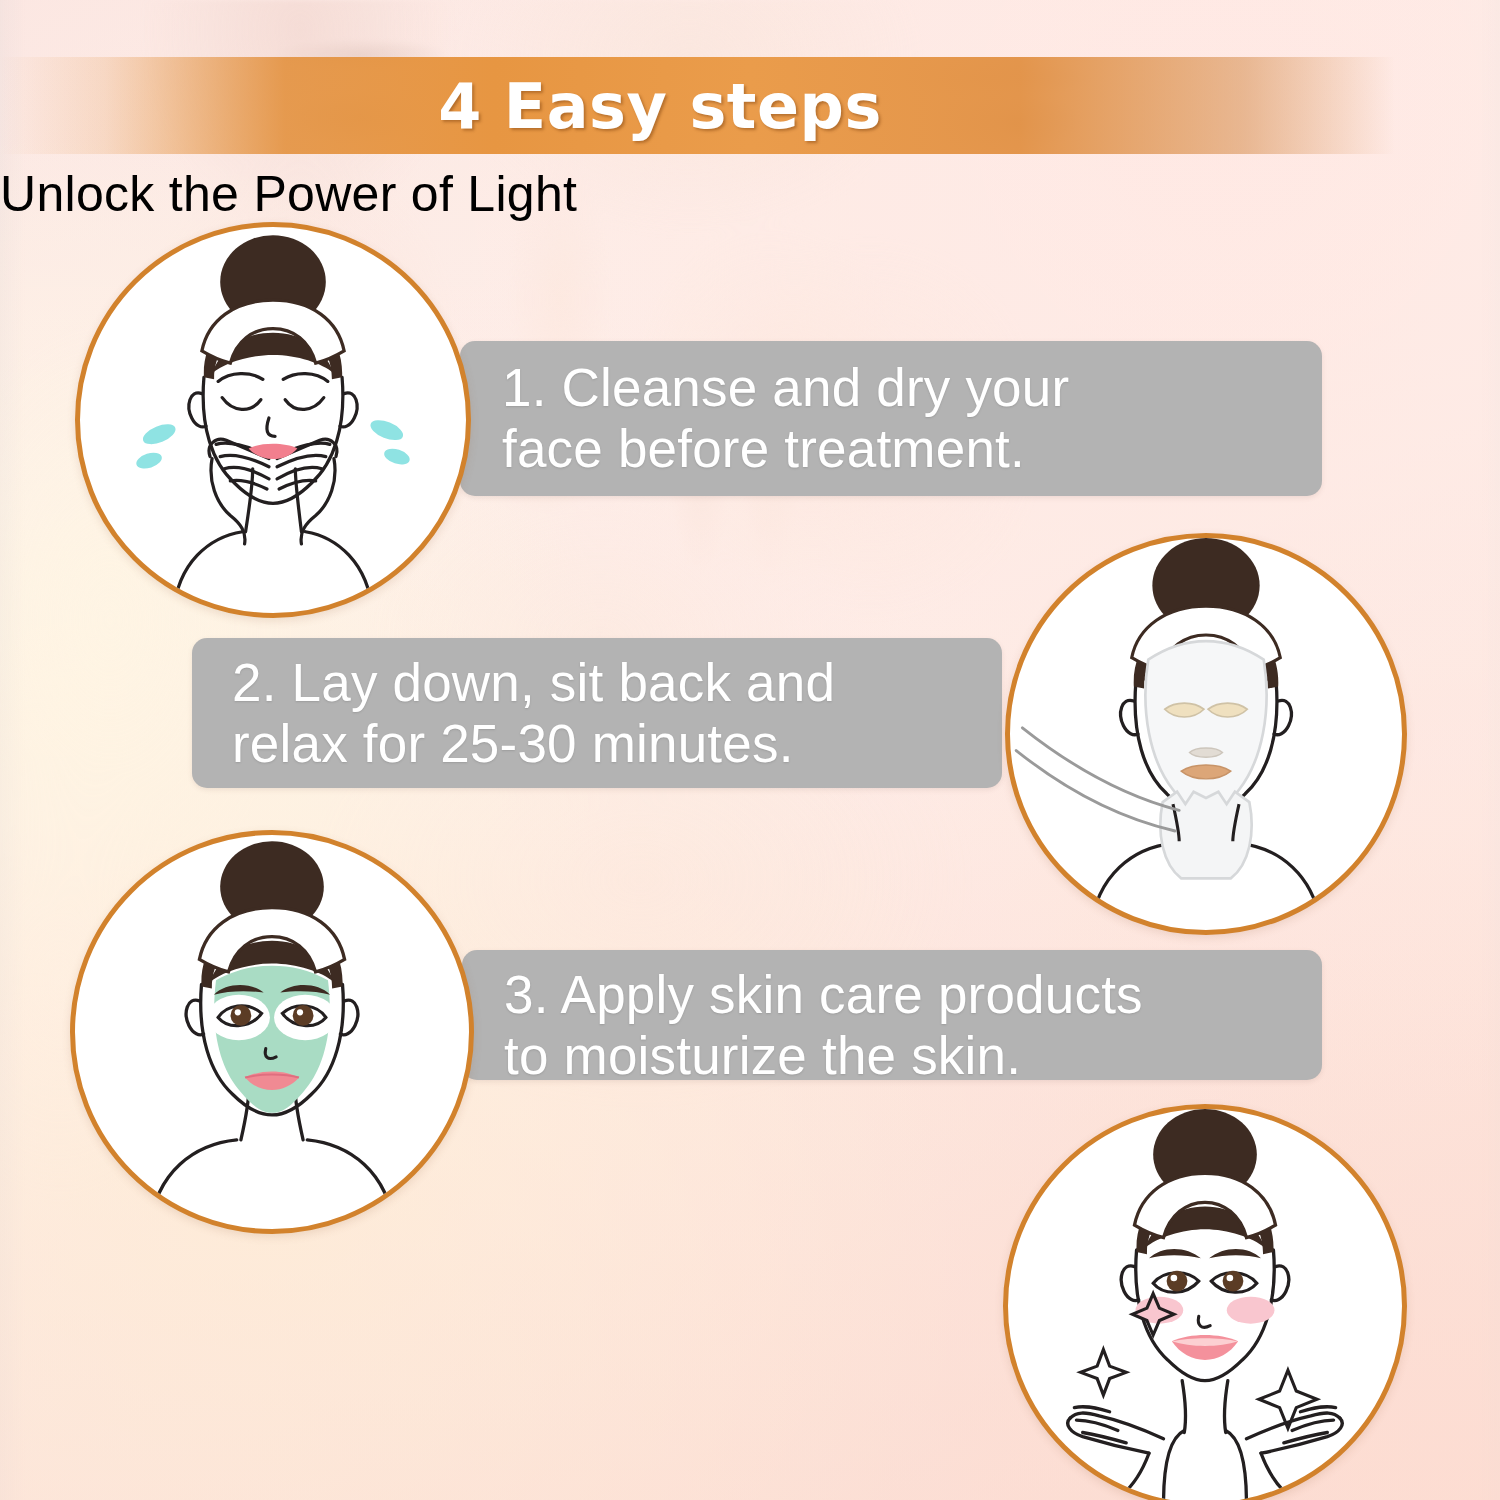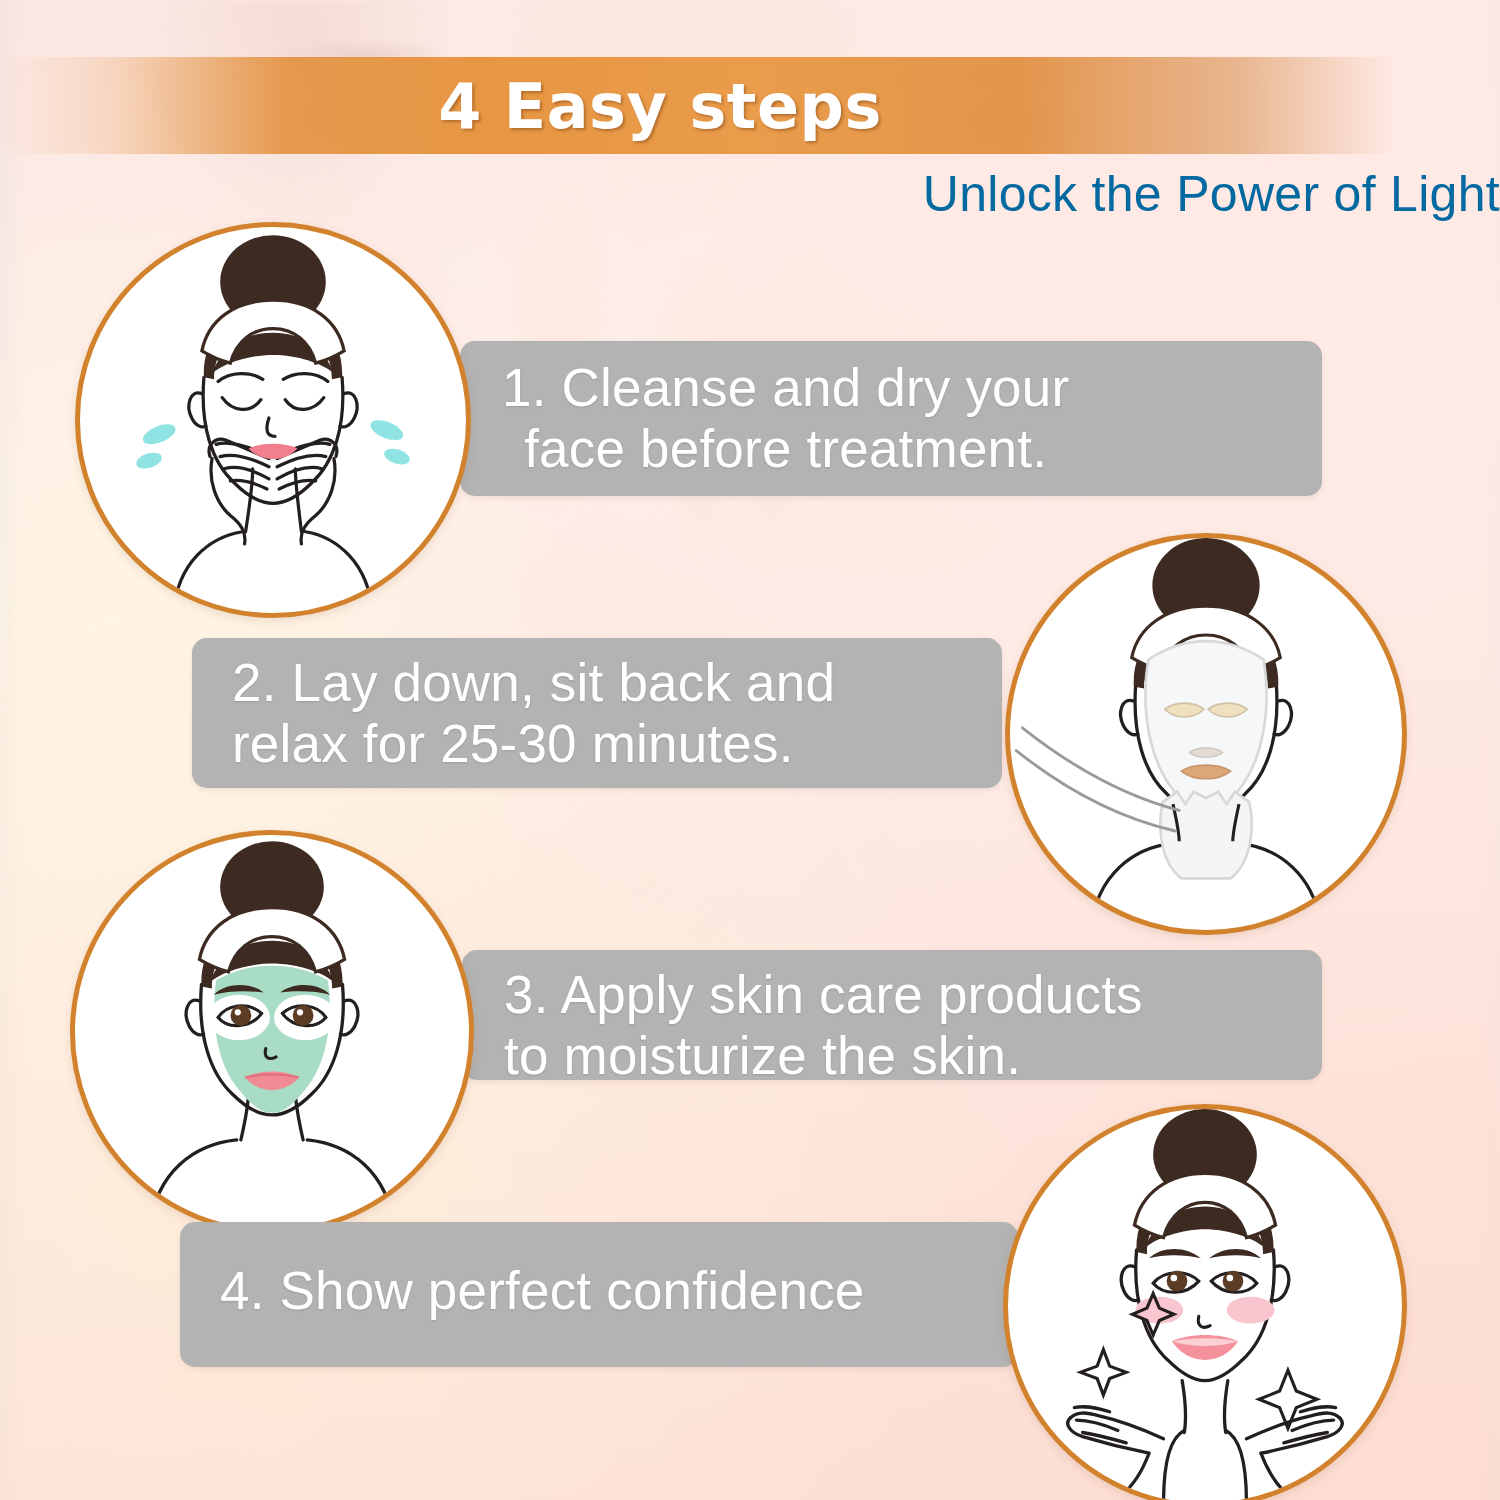--- a/index.html
+++ b/index.html
@@ -80,38 +80,38 @@
   }
   .banner-title{
     position:absolute;left:0;top:60px;width:1320px;height:92px;
     display:flex;align-items:center;justify-content:center;
     color:#ffffff;font-size:62px;font-weight:bold;letter-spacing:.5px;
     text-shadow:2px 2px 3px rgba(120,60,10,.45);
     font-family:"DejaVu Sans","Liberation Sans",sans-serif;
   }
   .subtitle{
     position:absolute;left:0;top:165px;width:1500px;
-    text-align:right;color:#0369a1;font-size:50px;font-weight:300;
+    text-align:left;color:#000000;font-size:50px;font-weight:300;
     letter-spacing:.3px;
     font-family:"Liberation Sans",sans-serif;
   }
 
   
   .plate{
     position:absolute;background:#b3b3b3;border-radius:15px;
     box-shadow:0 2px 5px rgba(120,90,80,.12);
   }
   .plate .ptext{
     position:absolute;color:#ffffff;font-weight:400;
     font-size:53px;line-height:1.16;letter-spacing:.2px;
     text-shadow:0 1px 2px rgba(90,90,90,.25);
     font-family:"Liberation Sans",sans-serif;
     white-space:pre-line;
   }
-  #plate1{left:460px;top:341px;width:862px;height:155px;text-align:center;}
+  #plate1{left:460px;top:341px;width:862px;height:155px;}
   #plate1 .ptext{left:42px;top:16px;}
   #plate2{left:192px;top:638px;width:810px;height:150px;}
   #plate2 .ptext{left:40px;top:14px;}
   #plate3{left:462px;top:950px;width:860px;height:130px;}
   #plate3 .ptext{left:42px;top:14px;}
   #plate4{left:180px;top:1222px;width:838px;height:145px;}
   #plate4 .ptext{left:40px;top:38px;}
 
   
   .circ{
@@ -287,23 +287,20 @@
       <path d="M134 154 C146 142 170 142 182 152 C168 150 148 150 134 154 Z" fill="#3d2b22"></path>
       <path d="M198 152 C210 142 234 142 246 154 C232 150 212 150 198 152 Z" fill="#3d2b22"></path>
 
       <path d="M184 206 C182 214 186 218 194 214" fill="none" stroke="#231f20" stroke-width="3" stroke-linecap="round"></path>
 
       <path d="M164 234 C178 226 202 226 216 234 C202 250 178 250 164 234 Z" fill="#f08a93"></path>
       <path d="M164 234 C178 230 202 230 216 234" fill="none" stroke="#e06e7f" stroke-width="2"></path>
     </svg>
   </div>
 
-  <div class="plate" id="plate4">
-    <div class="ptext">4. Show perfect confidence</div>
-  </div>
 
   <div class="circ" id="circ4">
     <svg viewBox="0 0 380 380">
       <g fill="none" stroke="#231f20" stroke-width="3.2" stroke-linecap="round" stroke-linejoin="round">
 
         <path d="M168 262 C172 286 172 300 170 312"></path>
         <path d="M212 262 C208 286 208 300 210 312"></path>
 
         <path d="M150 380 C150 336 158 316 170 310"></path>
         <path d="M230 380 C230 336 222 316 210 310"></path>

